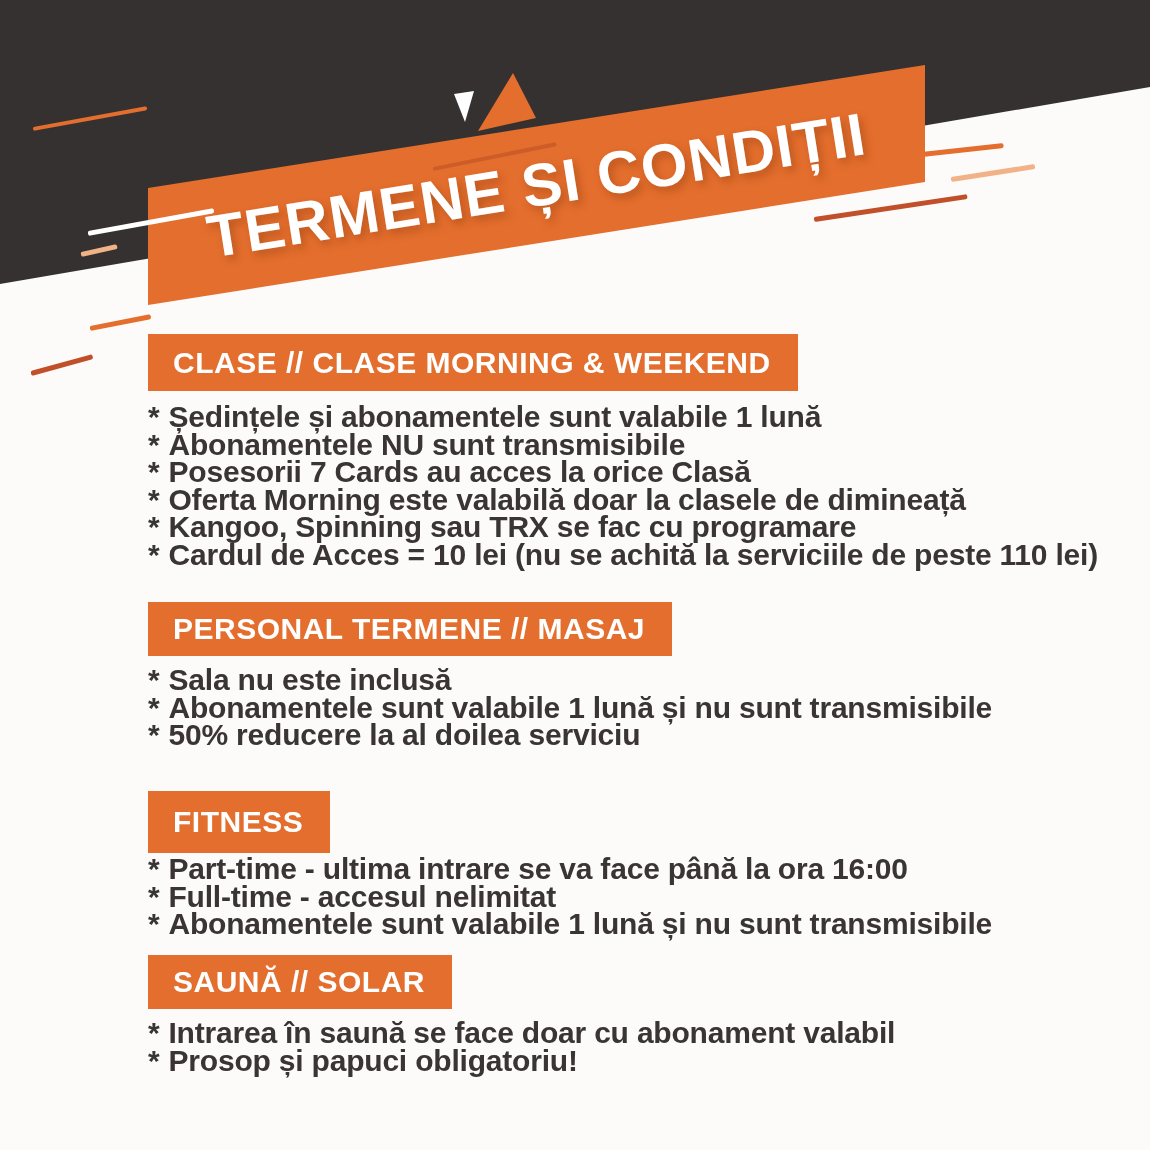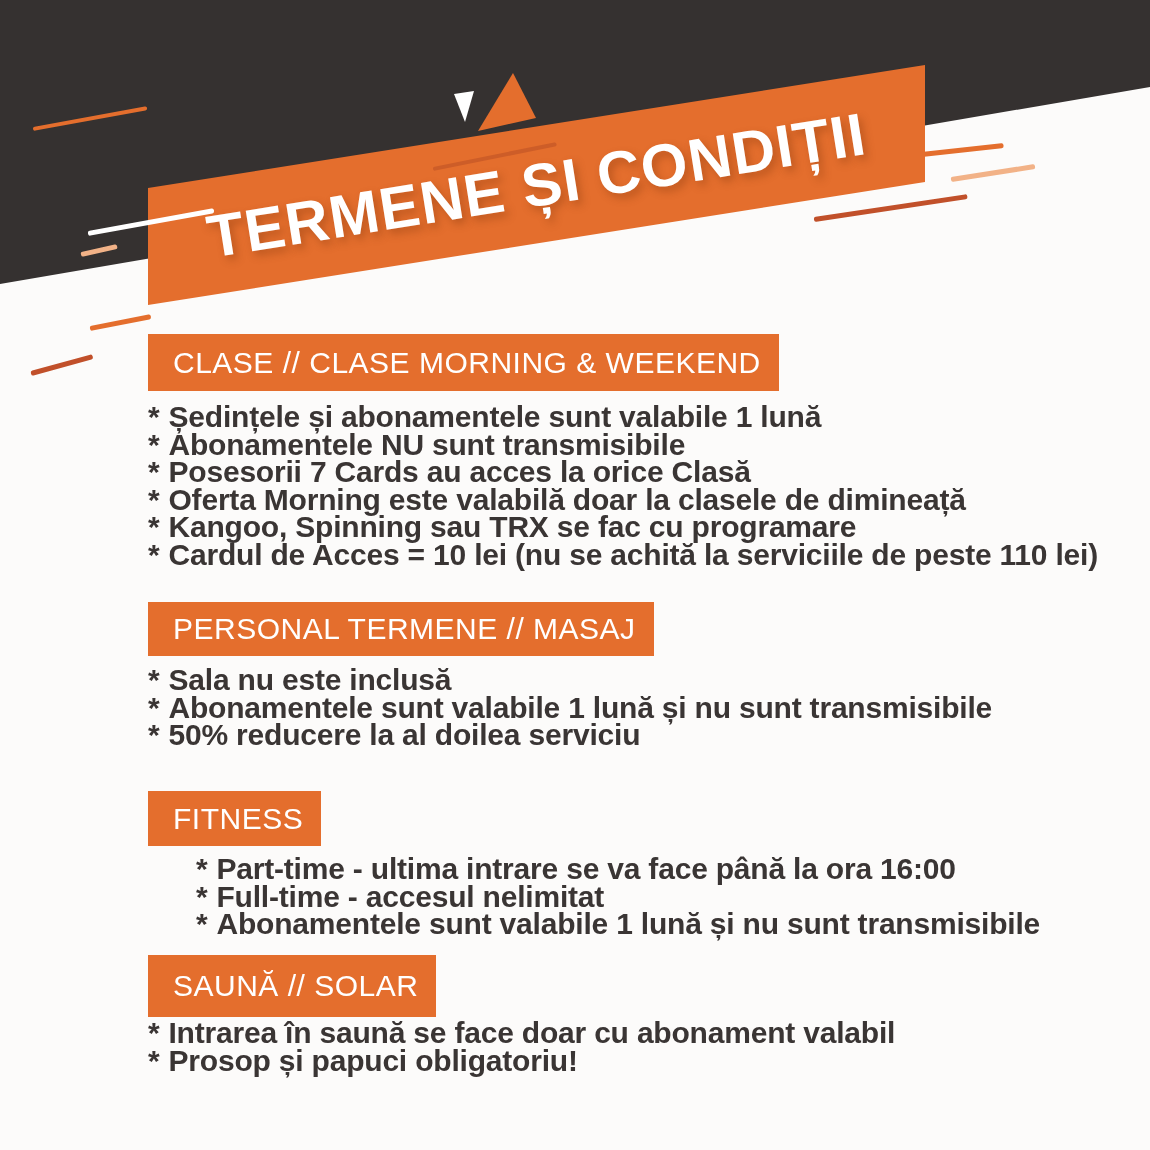--- a/index.html
+++ b/index.html
@@ -67,39 +67,39 @@
   .ln7{left:922px;top:152px;width:82px;height:5px;background:var(--orange);transform:rotate(-6.3deg);z-index:2;}
   .ln8{left:951px;top:177px;width:85px;height:5px;background:var(--salmon);transform:rotate(-8.8deg);z-index:2;}
   .ln9{left:814px;top:217px;width:155px;height:5px;background:var(--brick);transform:rotate(-8.5deg);z-index:2;}
   .ln10{left:31px;top:371px;width:64px;height:5px;background:var(--brick);transform:rotate(-15.3deg);z-index:2;}
   
   .section-bar{
     position:absolute;left:148px;
     display:inline-flex;align-items:center;
     background:var(--orange);
     color:var(--white);
-    font-size:30px;font-weight:normal;letter-spacing:.5px;
-    padding:0 18px 0 25px;white-space:nowrap;
+    font-size:30px;font-weight:bold;letter-spacing:.5px;
+    padding:0 27px 0 25px;white-space:nowrap;
     z-index:5;
   }
   .bar1{top:334px;height:57px;}
   .bar2{top:602px;height:54px;}
-  .bar3{top:791px;height:55px;}
-  .bar4{top:955px;height:62px;}
+  .bar3{top:791px;height:62px;}
+  .bar4{top:955px;height:54px;}
   .item-list{
     position:absolute;left:148px;
     list-style:none;
     color:var(--text);
     font-size:30px;font-weight:bold;letter-spacing:-0.2px;
     line-height:27.5px;white-space:nowrap;
     z-index:5;
   }
   .list1{top:403px;}
   .list2{top:666px;}
-  .list3{top:855px;margin-left:48px;}
+  .list3{top:855px;}
   .list4{top:1019px;}
   .item-list li .bullet{margin-right:9px;}
 </style>
 </head>
 <body>
 
 <div class="dark-bg"></div>
 
 <div class="logo-orange"></div>
 <div class="logo-white"></div>

